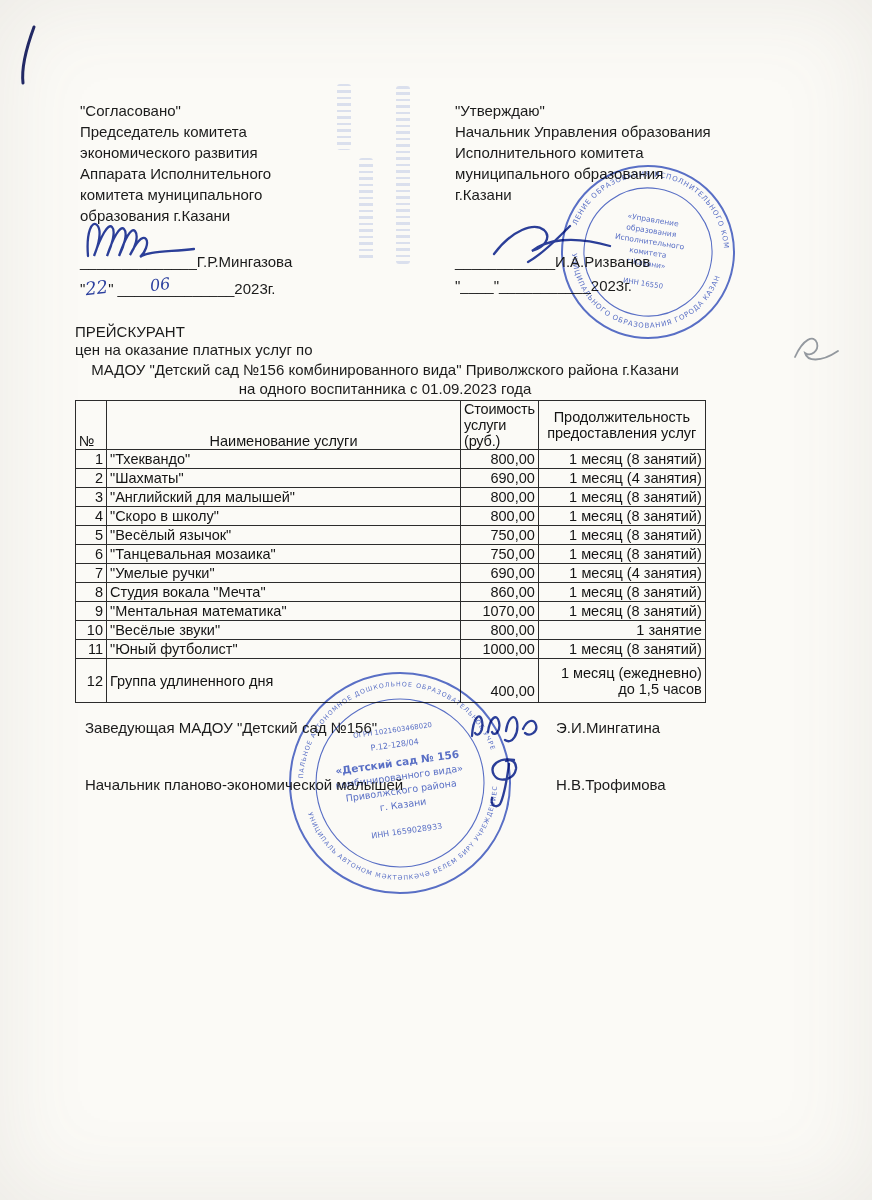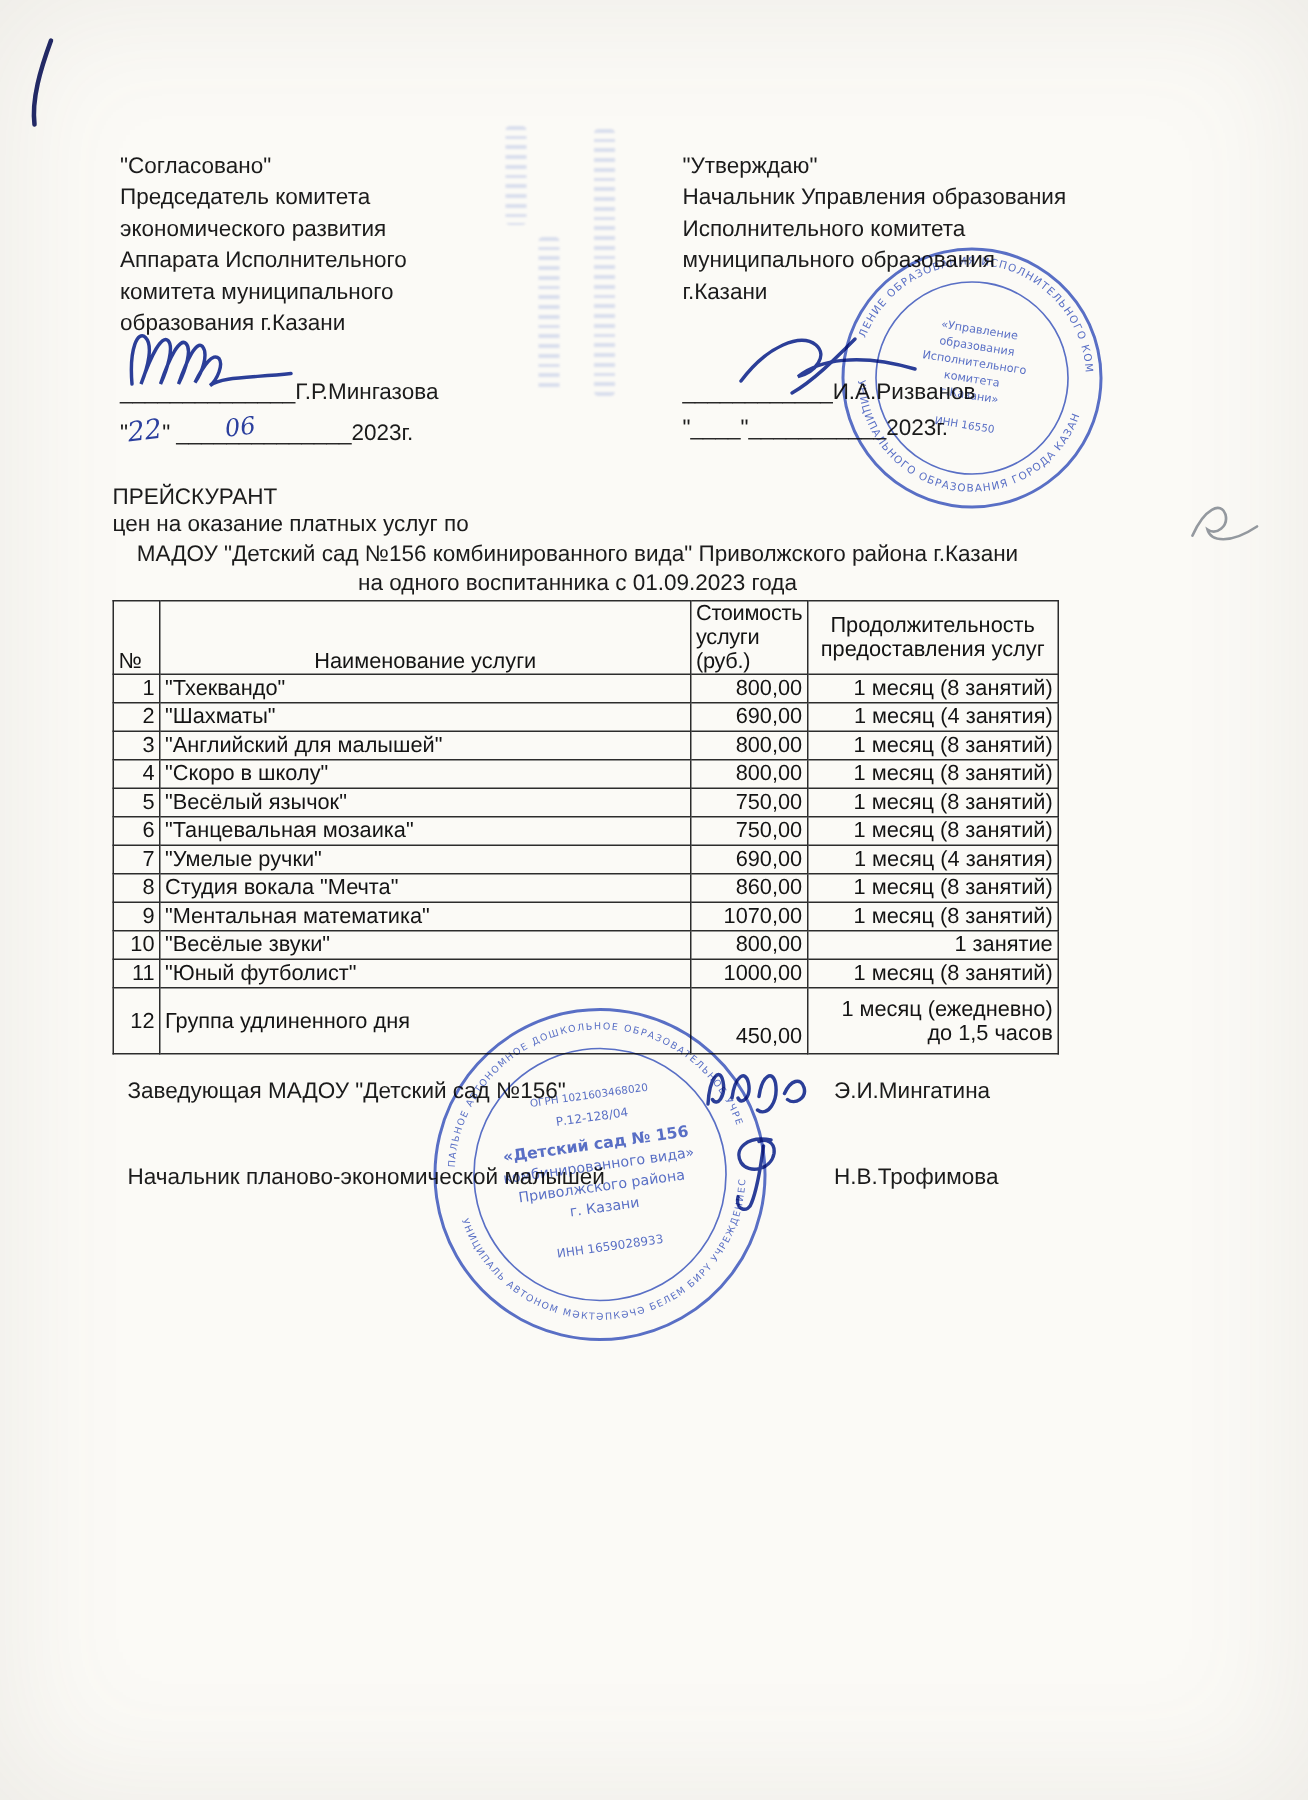--- a/index.html
+++ b/index.html
@@ -233,21 +233,21 @@
       </tr>
       <tr>
         <td class="td-num">11</td>
         <td class="td-name">"Юный футболист"</td>
         <td class="td-cost">1000,00</td>
         <td class="td-dur">1 месяц (8 занятий)</td>
       </tr>
       <tr class="tall">
         <td class="td-num">12</td>
         <td class="td-name">Группа удлиненного дня</td>
-        <td class="td-cost">450,00</td>
+        <td class="td-cost">400,00</td>
         <td class="td-dur">1 месяц (ежедневно)
 до 1,5 часов</td>
       </tr>
     </tbody>
   </table>
 
   <div class="abs role1">Заведующая МАДОУ "Детский сад №156"</div>
   <svg class="sig sig-mingatina" viewBox="0 0 86 50">
     <path d="M8,38 C9,20 16,13 18,23 C20,33 14,40 11,35 M24,34 C26,19 33,15 35,24 C37,34 30,39 28,34 M42,33 C44,19 51,15 53,24 C55,36 48,47 41,42 M59,31 C63,22 70,20 72,27 C74,34 66,39 61,35"></path>
   </svg>

